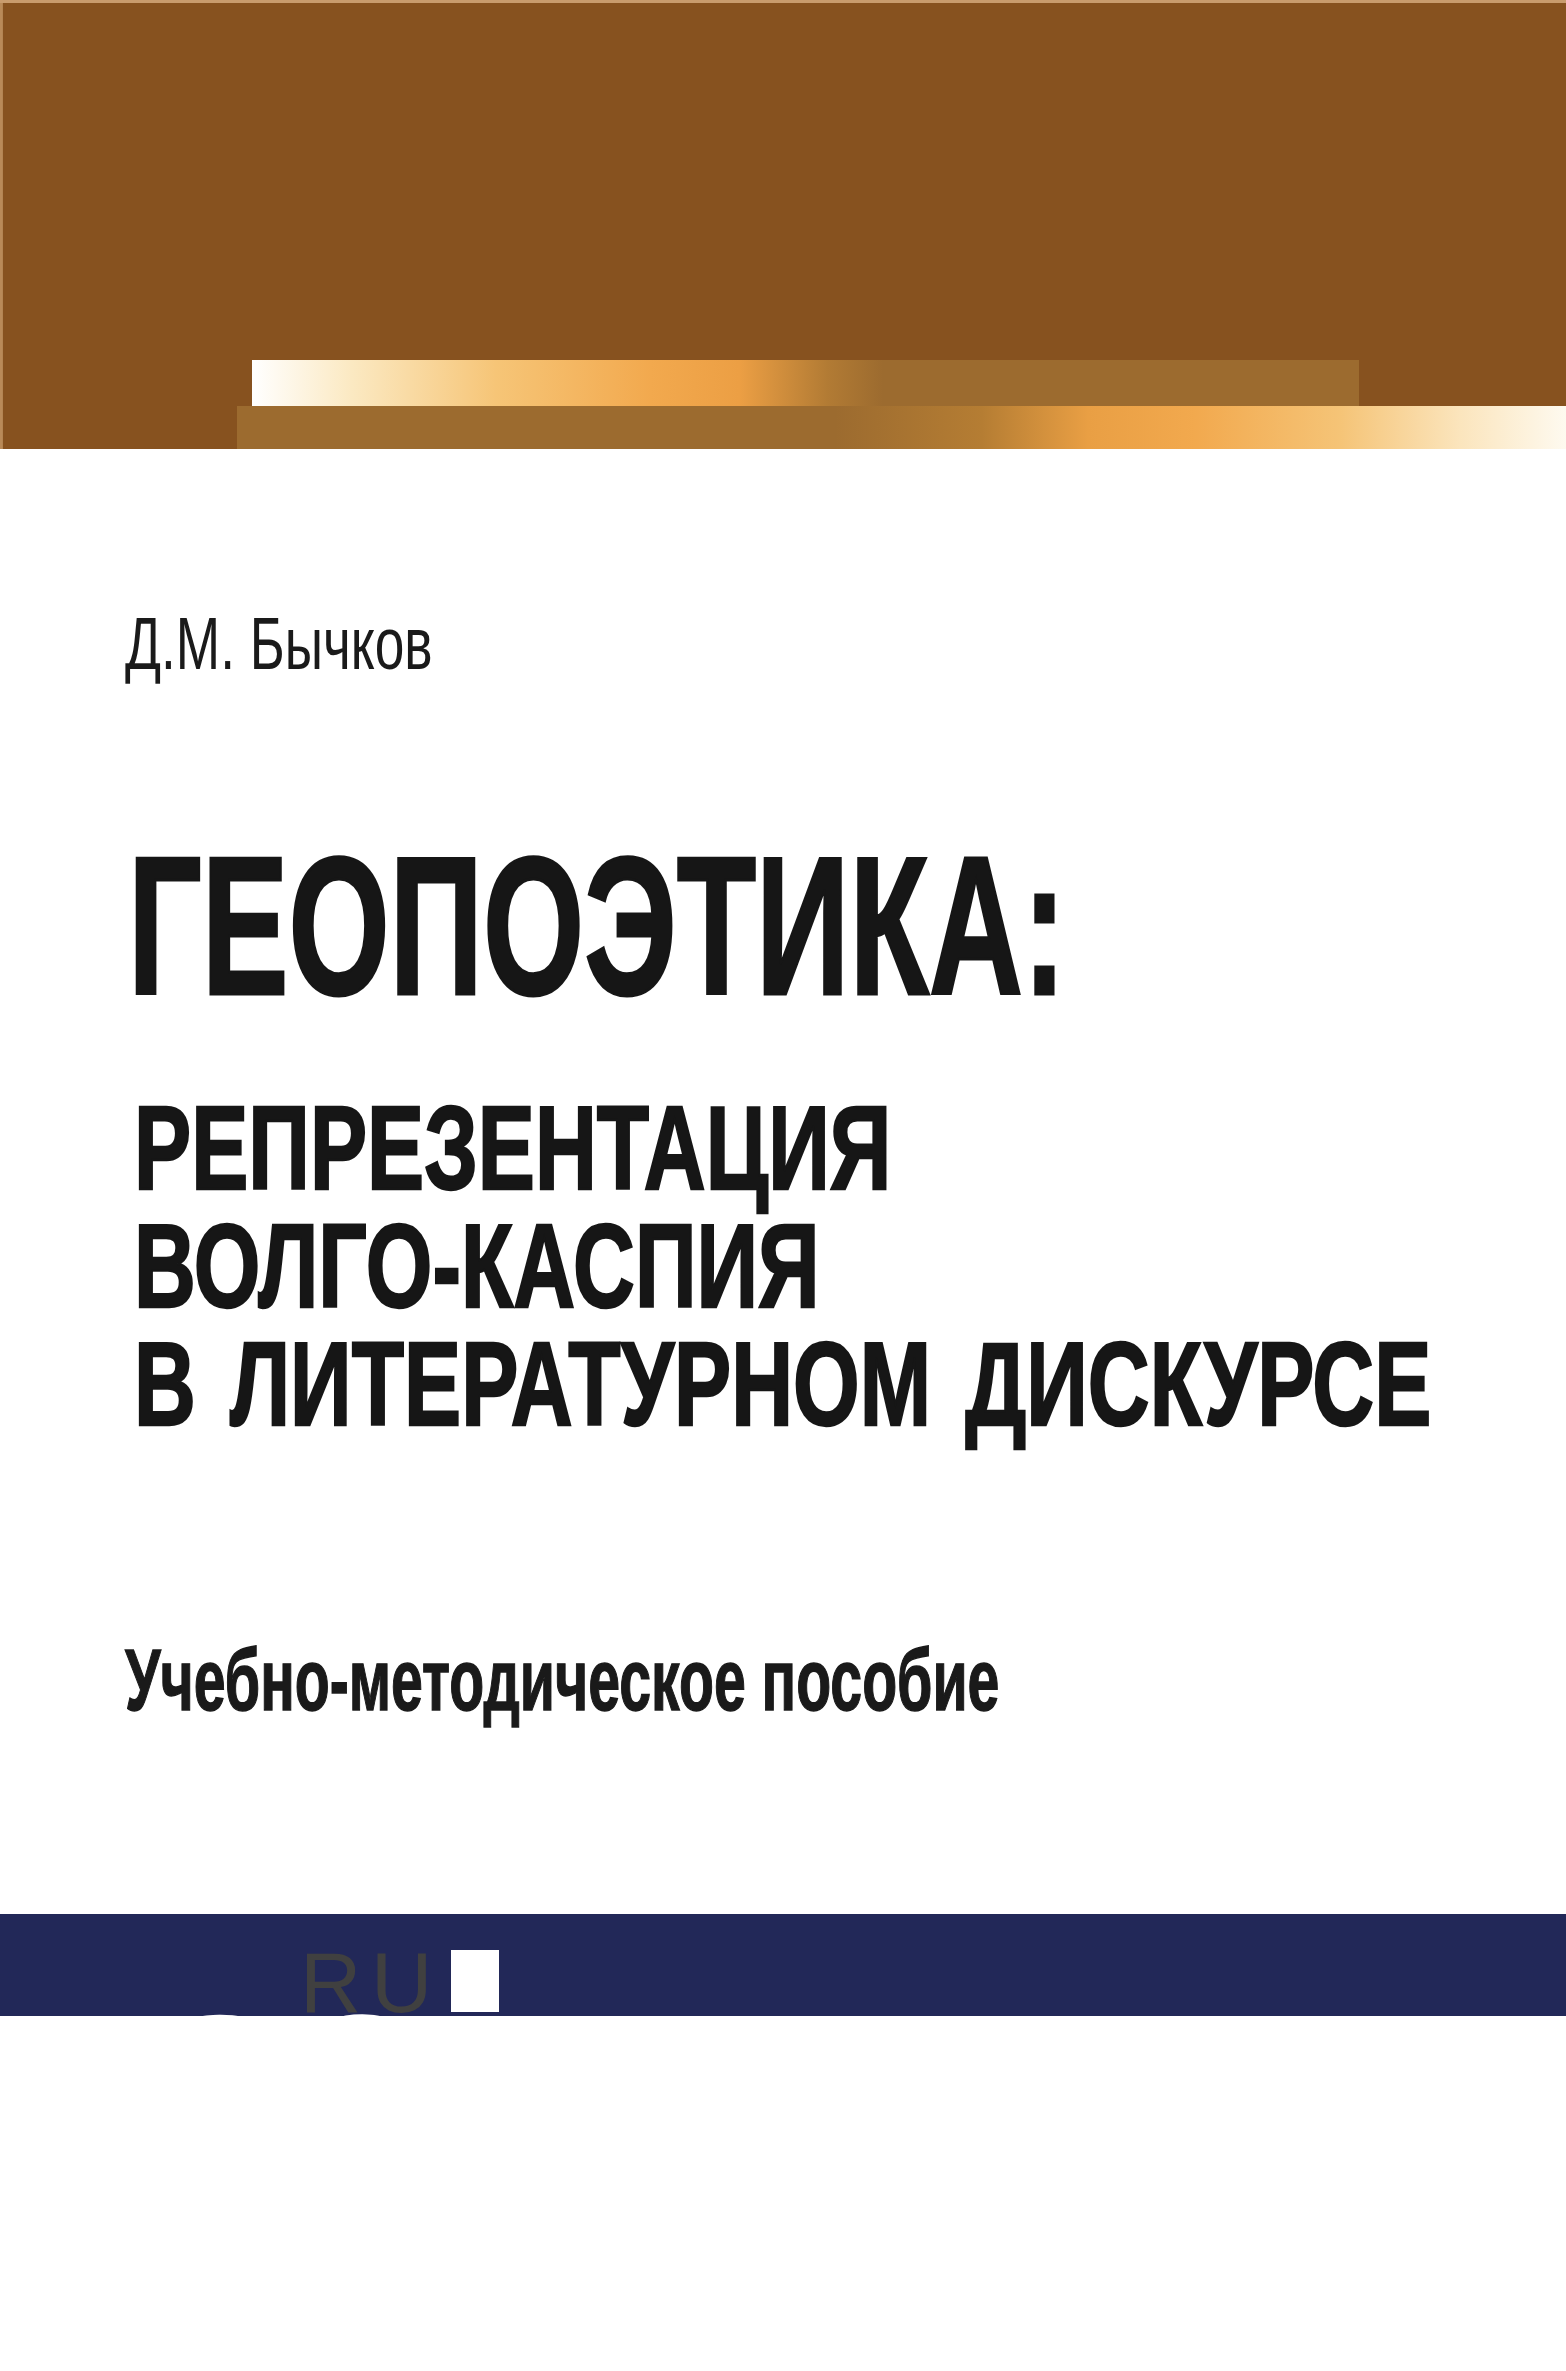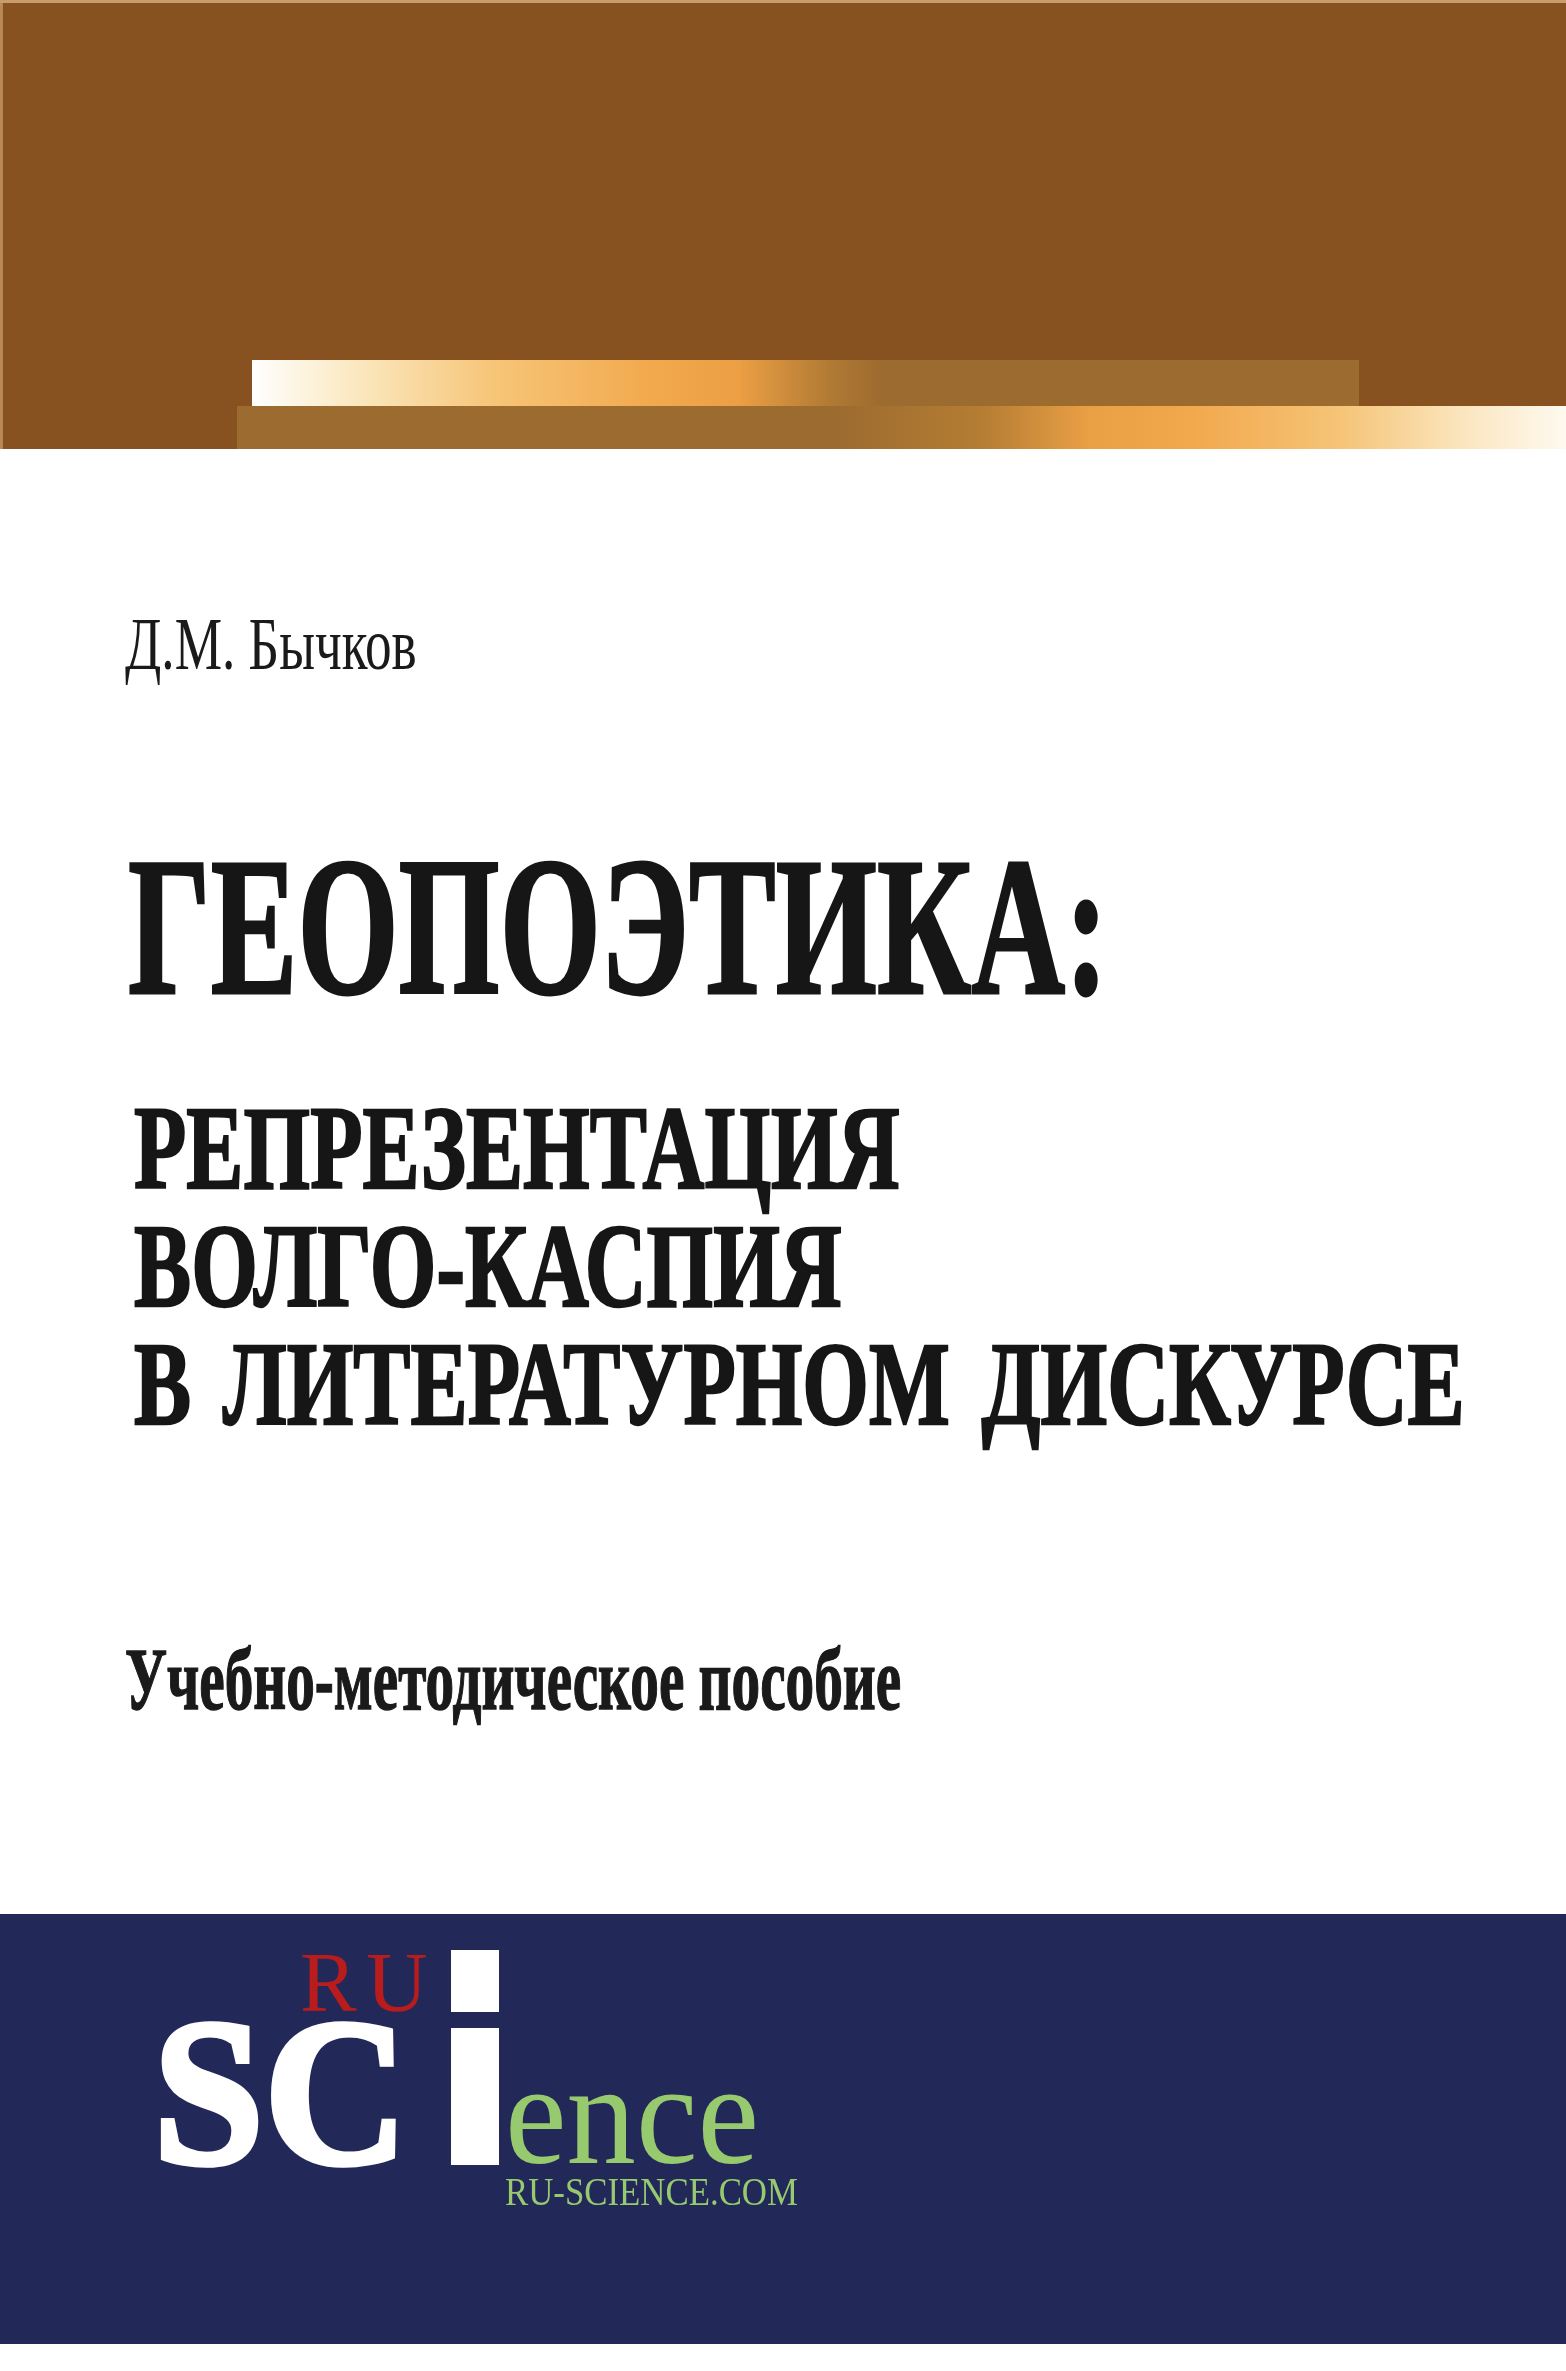--- a/index.html
+++ b/index.html
@@ -1,22 +1,22 @@
 <!DOCTYPE html>
 <html><head>
 <meta charset="utf-8">
 <style>
   html, body { margin: 0; padding: 0; background: #ffffff; }
   .cover {
     position: relative;
     width: 1567px;
-    height: 2344px;
+    height: 2016px;
     background: #ffffff;
     overflow: hidden;
-    font-family: Liberation Serif, serif;
+    font-family: Liberation Sans, sans-serif;
   }
 
   
   .header-brown {
     position: absolute;
     left: 0; top: 0;
     width: 1567px; height: 449px;
     background: #87521f;
     box-shadow: inset 0 2.9px 0 #c99c6d, inset 2.9px 0 0 #b98a58;
   }
@@ -92,21 +92,21 @@
     position: absolute;
     left: 0; top: 1914px;
     width: 1567px; height: 458px;
     background: #222858;
   }
   .logo-ru {
     position: absolute;
     left: 300px; top: 1940px;
     font-size: 85px;
     line-height: 1em;
-    color: #b91c1c;
+    color: #404040;
     letter-spacing: 9.6px;
     white-space: nowrap;
   }
   .logo-i-dot {
     position: absolute;
     left: 451px; top: 1950px;
     width: 48px; height: 62px;
     background: #ffffff;
   }
   .logo-sc {

